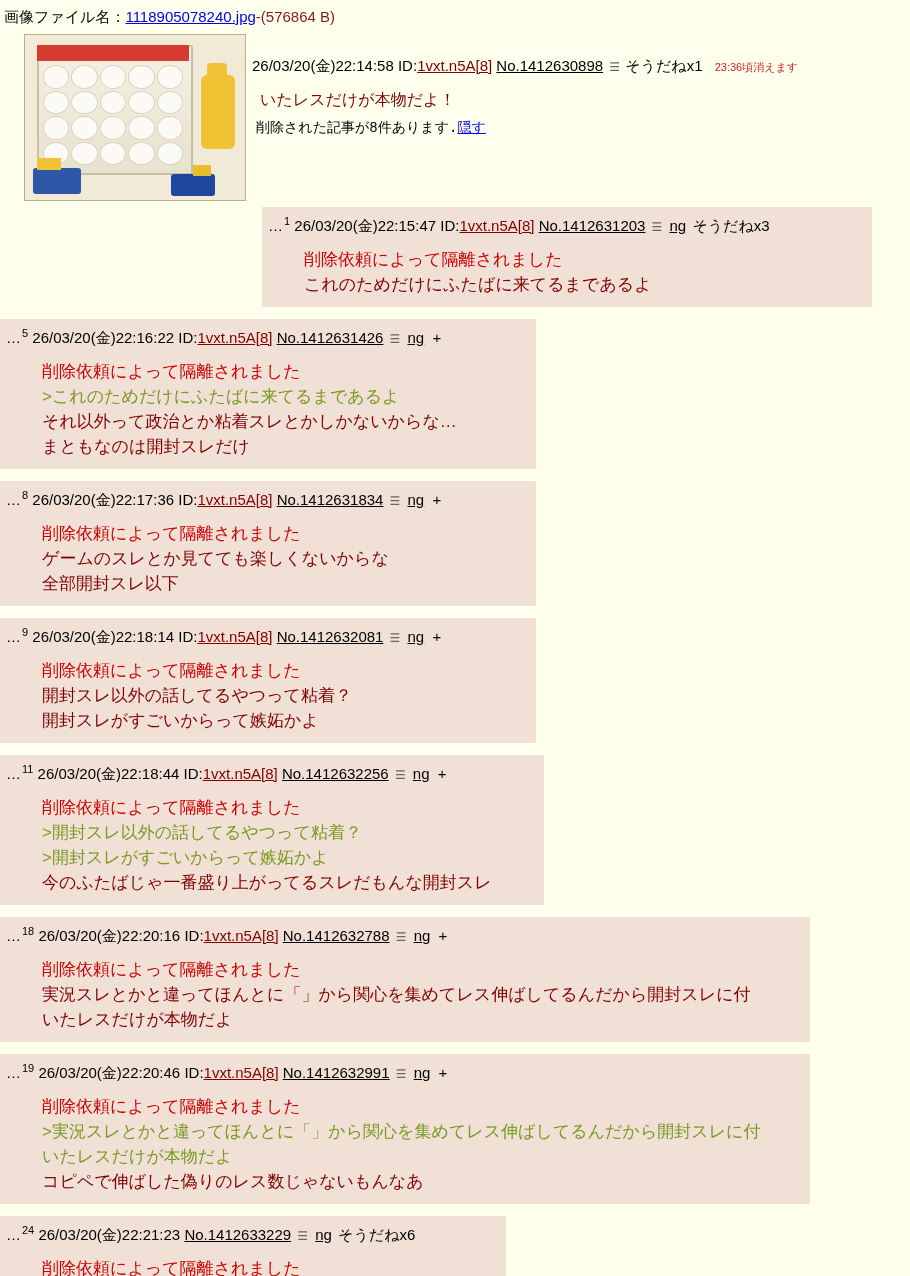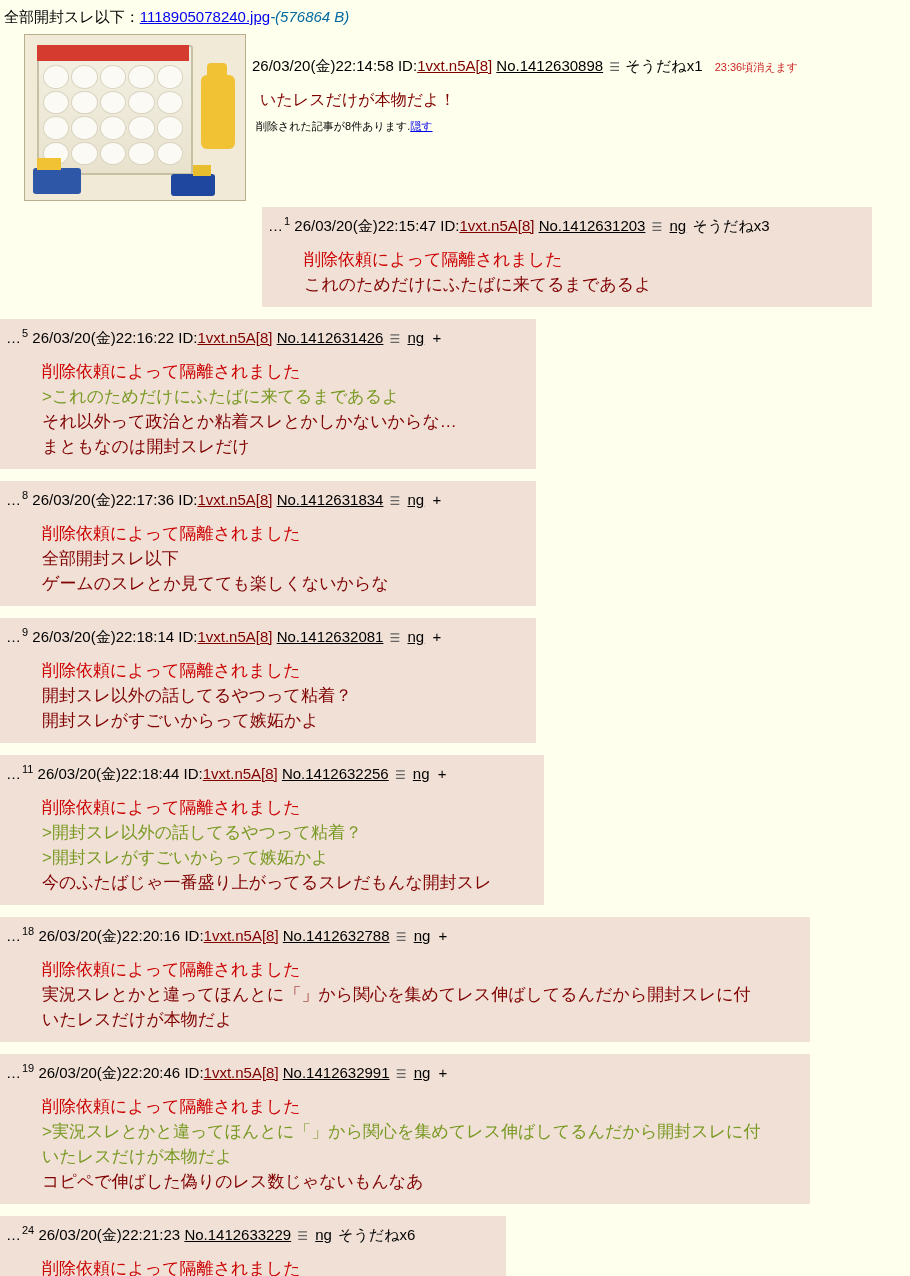--- a/index.html
+++ b/index.html
@@ -26,21 +26,21 @@
     font-size: 15px;
     color: #000000;
     padding: 2px 0 3px 4px;
     white-space: nowrap;
   }
   .file-line .label { color: #000000; }
   .file-line a {
     color: #0000ee;
     text-decoration: underline;
   }
-  .file-line .size { color: #0369a1; font-style: italic; }
+  .file-line .size { color: #7f1d1d; }
 
   
   .op-wrap {
     display: flex;
     align-items: flex-start;
     padding-left: 4px;
   }
   .thumb {
     width: 220px;
     height: 165px;
@@ -181,23 +181,24 @@
   }
 
   .op-text {
     color: #800000;
     font-size: 16px;
     line-height: 22px;
     padding: 12px 0 0 8px;
   }
 
   .del-note {
-    font-size: 11px;
+    font-size: 14px;
     color: #000000;
     padding: 8px 0 0 4px;
+    font-family: Liberation Mono, monospace;
   }
   .del-note a { color: #0000ee; text-decoration: underline; }
 
   
   .reply {
     position: relative;
     margin: 0 0 0 0;
     padding: 0;
   }
   .reply-inner {
@@ -215,21 +216,21 @@
   }
   .reply-body .quote { color: #789922; }
   .reply-body .warn { color: #cc0000; }
 </style>
 </head>
 <body>
 
 <div class="page">
 
   <div class="file-line">
-    <span class="label">全部開封スレ以下：</span><a href="#">1118905078240.jpg</a><span class="size">-(576864 B)</span>
+    <span class="label">画像ファイル名：</span><a href="#">1118905078240.jpg</a><span class="size">-(576864 B)</span>
   </div>
 
   <div class="op-wrap">
     <div class="thumb">
       <div class="pkg"></div>
       <div class="band"></div>
       <div class="eggs">
         <i></i>
           <i></i>
           <i></i>
@@ -278,22 +279,22 @@
             <div class="">これのためだけにふたばに来てるまであるよ</div>
           </div></div></div>
       <div class="reply" style="padding-left: 0px; margin-top: 12px;"><div class="reply-inner" style="width: 536px;"><div class="hdr"><span class="dots">…</span><span class="repno">5</span> <span class="date">26/03/20(金)22:16:22</span> <span class="idlabel">ID:</span><a href="#" class="idval">1vxt.n5A[8]</a> <a href="#" class="num">No.1412631426</a> <span class="menu-icon">☰</span> <span class="ng">ng</span> <span class="plus">+</span></div><div class="reply-body">
             <div class="warn">削除依頼によって隔離されました</div>
             <div class="quote">&gt;これのためだけにふたばに来てるまであるよ</div>
             <div class="">それ以外って政治とか粘着スレとかしかないからな…</div>
             <div class="">まともなのは開封スレだけ</div>
           </div></div></div>
       <div class="reply" style="padding-left: 0px; margin-top: 12px;"><div class="reply-inner" style="width: 536px;"><div class="hdr"><span class="dots">…</span><span class="repno">8</span> <span class="date">26/03/20(金)22:17:36</span> <span class="idlabel">ID:</span><a href="#" class="idval">1vxt.n5A[8]</a> <a href="#" class="num">No.1412631834</a> <span class="menu-icon">☰</span> <span class="ng">ng</span> <span class="plus">+</span></div><div class="reply-body">
             <div class="warn">削除依頼によって隔離されました</div>
+            <div class="">ゲームのスレとか見てても楽しくないからな</div>
             <div class="">全部開封スレ以下</div>
-            <div class="">ゲームのスレとか見てても楽しくないからな</div>
           </div></div></div>
       <div class="reply" style="padding-left: 0px; margin-top: 12px;"><div class="reply-inner" style="width: 536px;"><div class="hdr"><span class="dots">…</span><span class="repno">9</span> <span class="date">26/03/20(金)22:18:14</span> <span class="idlabel">ID:</span><a href="#" class="idval">1vxt.n5A[8]</a> <a href="#" class="num">No.1412632081</a> <span class="menu-icon">☰</span> <span class="ng">ng</span> <span class="plus">+</span></div><div class="reply-body">
             <div class="warn">削除依頼によって隔離されました</div>
             <div class="">開封スレ以外の話してるやつって粘着？</div>
             <div class="">開封スレがすごいからって嫉妬かよ</div>
           </div></div></div>
       <div class="reply" style="padding-left: 0px; margin-top: 12px;"><div class="reply-inner" style="width: 544px;"><div class="hdr"><span class="dots">…</span><span class="repno">11</span> <span class="date">26/03/20(金)22:18:44</span> <span class="idlabel">ID:</span><a href="#" class="idval">1vxt.n5A[8]</a> <a href="#" class="num">No.1412632256</a> <span class="menu-icon">☰</span> <span class="ng">ng</span> <span class="plus">+</span></div><div class="reply-body">
             <div class="warn">削除依頼によって隔離されました</div>
             <div class="quote">&gt;開封スレ以外の話してるやつって粘着？</div>
             <div class="quote">&gt;開封スレがすごいからって嫉妬かよ</div>

